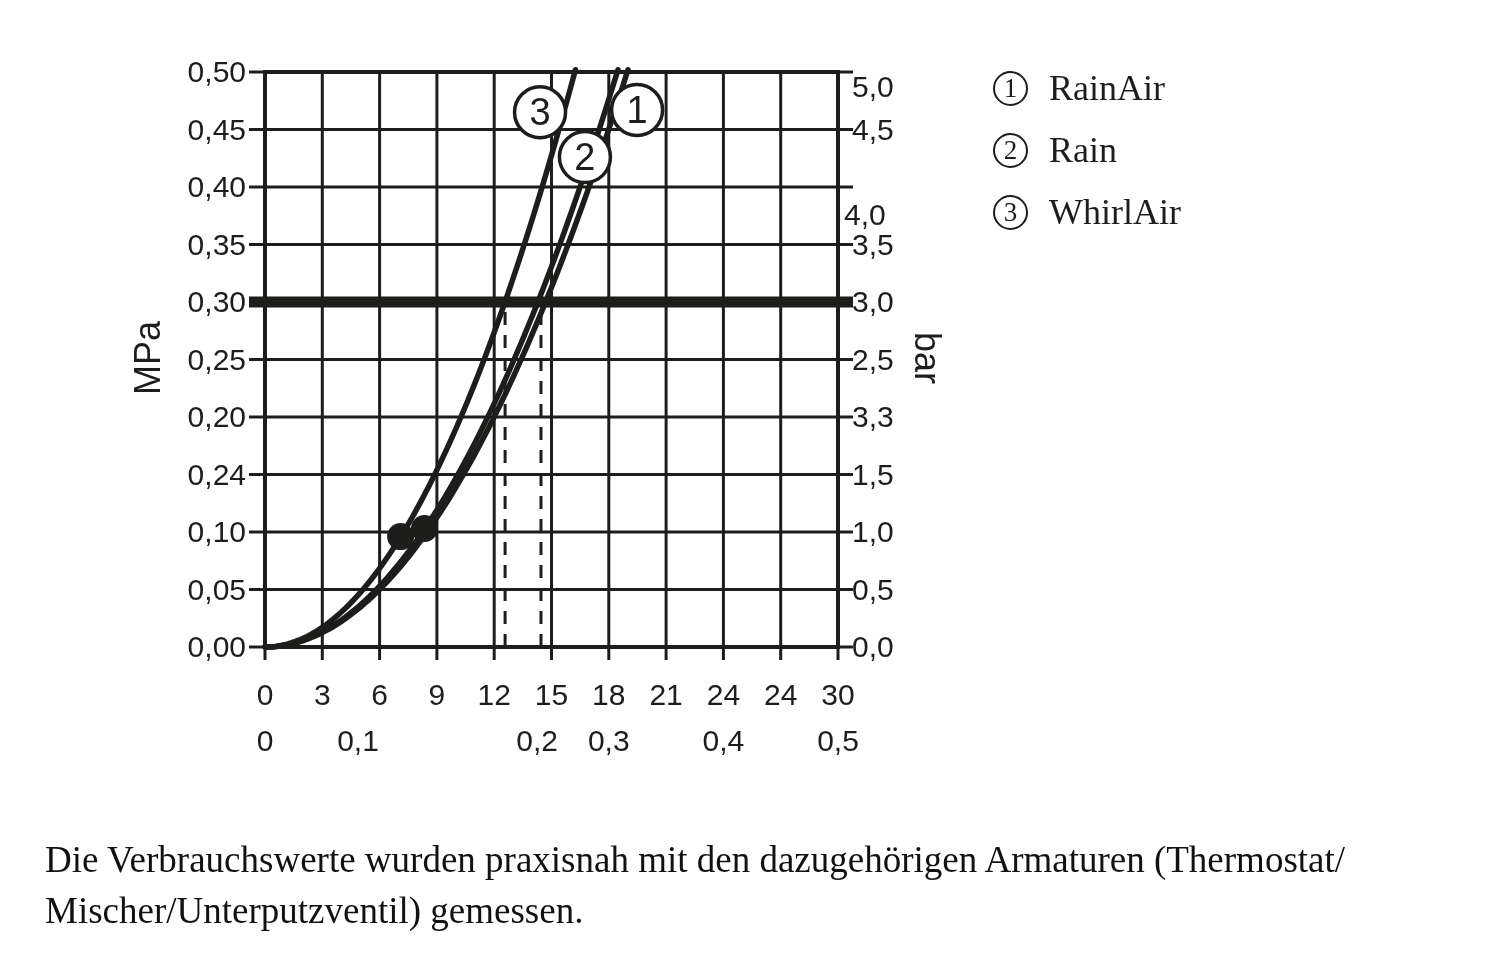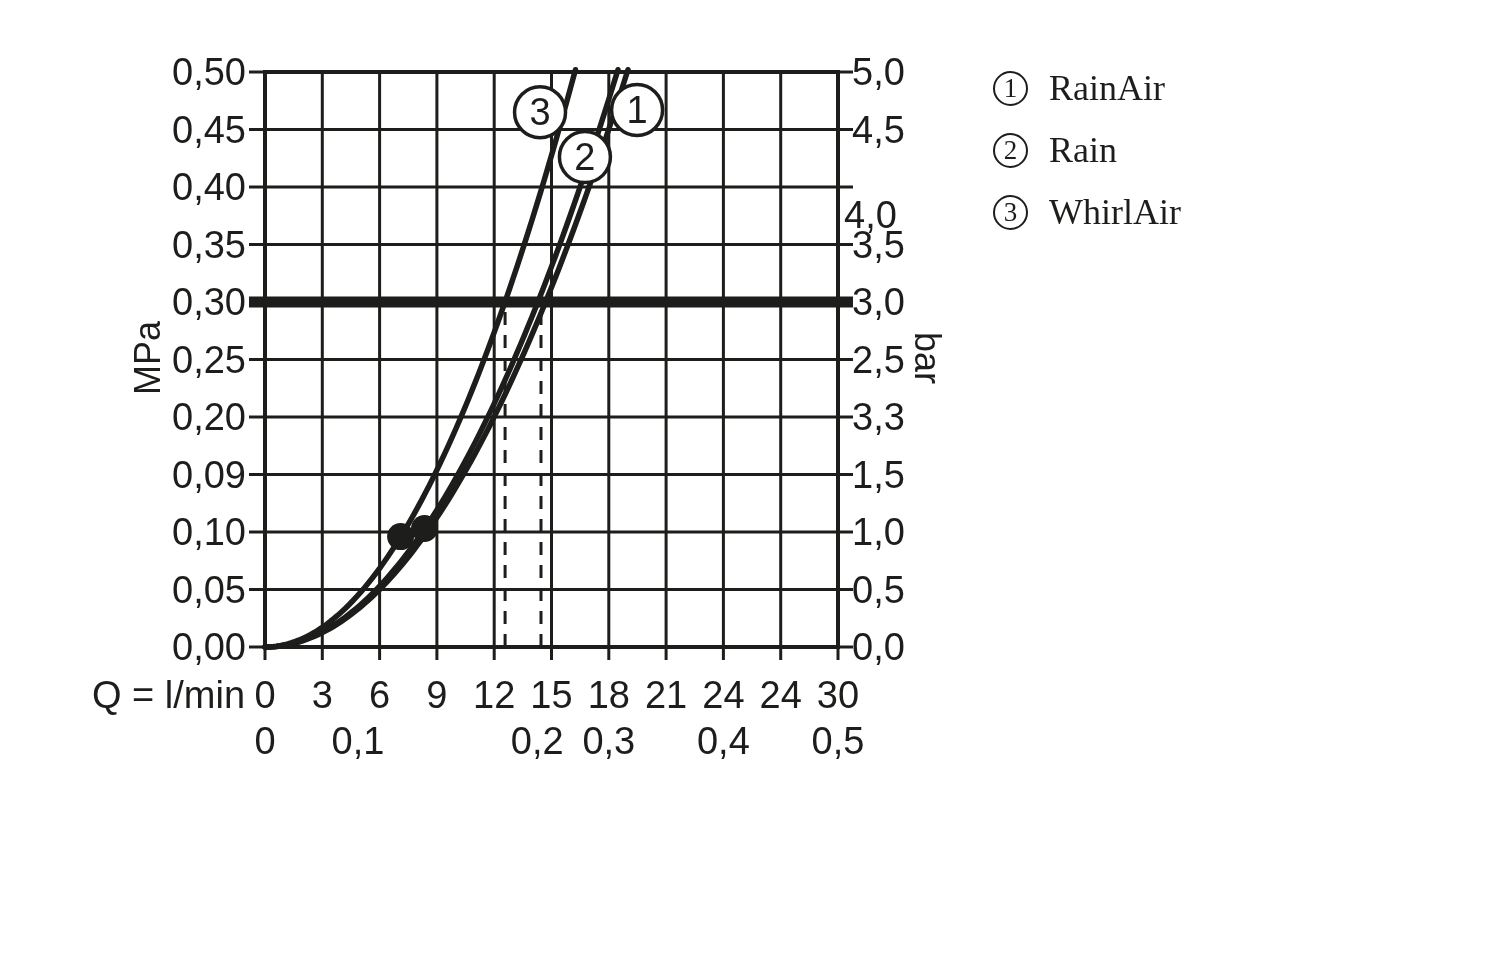--- a/index.html
+++ b/index.html
@@ -1,20 +1,20 @@
 <!DOCTYPE html>
 <html><head>
 <meta charset="utf-8">
 <style>
   html,body{margin:0;padding:0;background:#ffffff;}
   body{width:1500px;height:956px;overflow:hidden;
        font-family:"Liberation Sans",sans-serif;color:#1d1d1b;}
   .figure{position:relative;width:1500px;height:956px;background:#fff;}
   #plot{position:absolute;left:0;top:0;}
-  .ticklabel{position:absolute;font-size:38px;line-height:42px;color:#1d1d1b;white-space:nowrap;}
+  .ticklabel{position:absolute;font-size:30px;line-height:42px;color:#1d1d1b;white-space:nowrap;}
   .yleft{left:118px;width:128px;text-align:right;}
   .yright{left:852px;text-align:left;}
   .xnum{transform:translateX(-50%);}
   .axis-row-title{position:absolute;left:92px;font-size:38px;line-height:42px;white-space:nowrap;}
   .axis-unit{position:absolute;width:120px;height:44px;font-size:36px;line-height:44px;
              text-align:center;white-space:nowrap;}
   .unit-mpa{left:88px;top:336px;transform:rotate(-90deg);}
   .unit-bar{left:867px;top:336px;transform:rotate(90deg);}
   .legend{position:absolute;left:993px;top:70px;display:flex;flex-direction:column;gap:26px;}
   .legend-row{display:flex;align-items:center;height:36px;}
@@ -101,43 +101,42 @@
     </svg>
 
   <div id="ylabels-left">
       <span class="ticklabel yleft" style="left: 118px; top: 51px;">0,50</span>
       <span class="ticklabel yleft" style="left: 118px; top: 108.5px;">0,45</span>
       <span class="ticklabel yleft" style="left: 118px; top: 166px;">0,40</span>
       <span class="ticklabel yleft" style="left: 118px; top: 223.5px;">0,35</span>
       <span class="ticklabel yleft" style="left: 118px; top: 281px;">0,30</span>
       <span class="ticklabel yleft" style="left: 118px; top: 338.5px;">0,25</span>
       <span class="ticklabel yleft" style="left: 118px; top: 396px;">0,20</span>
-      <span class="ticklabel yleft" style="left: 118px; top: 453.5px;">0,09</span>
+      <span class="ticklabel yleft" style="left: 118px; top: 453.5px;">0,24</span>
       <span class="ticklabel yleft" style="left: 118px; top: 511px;">0,10</span>
       <span class="ticklabel yleft" style="left: 118px; top: 568.5px;">0,05</span>
       <span class="ticklabel yleft" style="left: 118px; top: 626px;">0,00</span>
     </div>
   <div id="ylabels-right">
-      <span class="ticklabel yright" style="left: 852px; top: 51px;">5,0</span>
+      <span class="ticklabel yright" style="left: 852px; top: 66px;">5,0</span>
       <span class="ticklabel yright" style="left: 852px; top: 108.5px;">4,5</span>
       <span class="ticklabel yright" style="left: 844px; top: 166px; margin-top: 28px;">4,0</span>
       <span class="ticklabel yright" style="left: 852px; top: 223.5px;">3,5</span>
       <span class="ticklabel yright" style="left: 852px; top: 281px;">3,0</span>
       <span class="ticklabel yright" style="left: 852px; top: 338.5px;">2,5</span>
       <span class="ticklabel yright" style="left: 852px; top: 396px;">3,3</span>
       <span class="ticklabel yright" style="left: 852px; top: 453.5px;">1,5</span>
       <span class="ticklabel yright" style="left: 852px; top: 511px;">1,0</span>
       <span class="ticklabel yright" style="left: 852px; top: 568.5px;">0,5</span>
       <span class="ticklabel yright" style="left: 852px; top: 626px;">0,0</span>
     </div>
 
   <div class="axis-unit unit-mpa">MPa</div>
   <div class="axis-unit unit-bar">bar</div>
 
-  <div class="axis-row-title" style="top:674px">Q = l/min</div>
   <div id="xlabels-row1">
       <span class="ticklabel xnum" style="left: 265px; top: 674px;">0</span>
       <span class="ticklabel xnum" style="left: 322.3px; top: 674px;">3</span>
       <span class="ticklabel xnum" style="left: 379.6px; top: 674px;">6</span>
       <span class="ticklabel xnum" style="left: 436.9px; top: 674px;">9</span>
       <span class="ticklabel xnum" style="left: 494.2px; top: 674px;">12</span>
       <span class="ticklabel xnum" style="left: 551.5px; top: 674px;">15</span>
       <span class="ticklabel xnum" style="left: 608.8px; top: 674px;">18</span>
       <span class="ticklabel xnum" style="left: 666.1px; top: 674px;">21</span>
       <span class="ticklabel xnum" style="left: 723.4px; top: 674px;">24</span>
@@ -161,13 +160,17 @@
     <div class="legend-row">
       <span class="legend-badge">2</span>
       <span class="legend-label">Rain</span>
     </div>
     <div class="legend-row">
       <span class="legend-badge">3</span>
       <span class="legend-label">WhirlAir</span>
     </div>
   </div>
 
+  <div class="footnote">
+    <div>Die Verbrauchswerte wurden praxisnah mit den dazugehörigen Armaturen (Thermostat/</div>
+    <div>Mischer/Unterputzventil) gemessen.</div>
+  </div>
 </div>
 
 </body></html>

